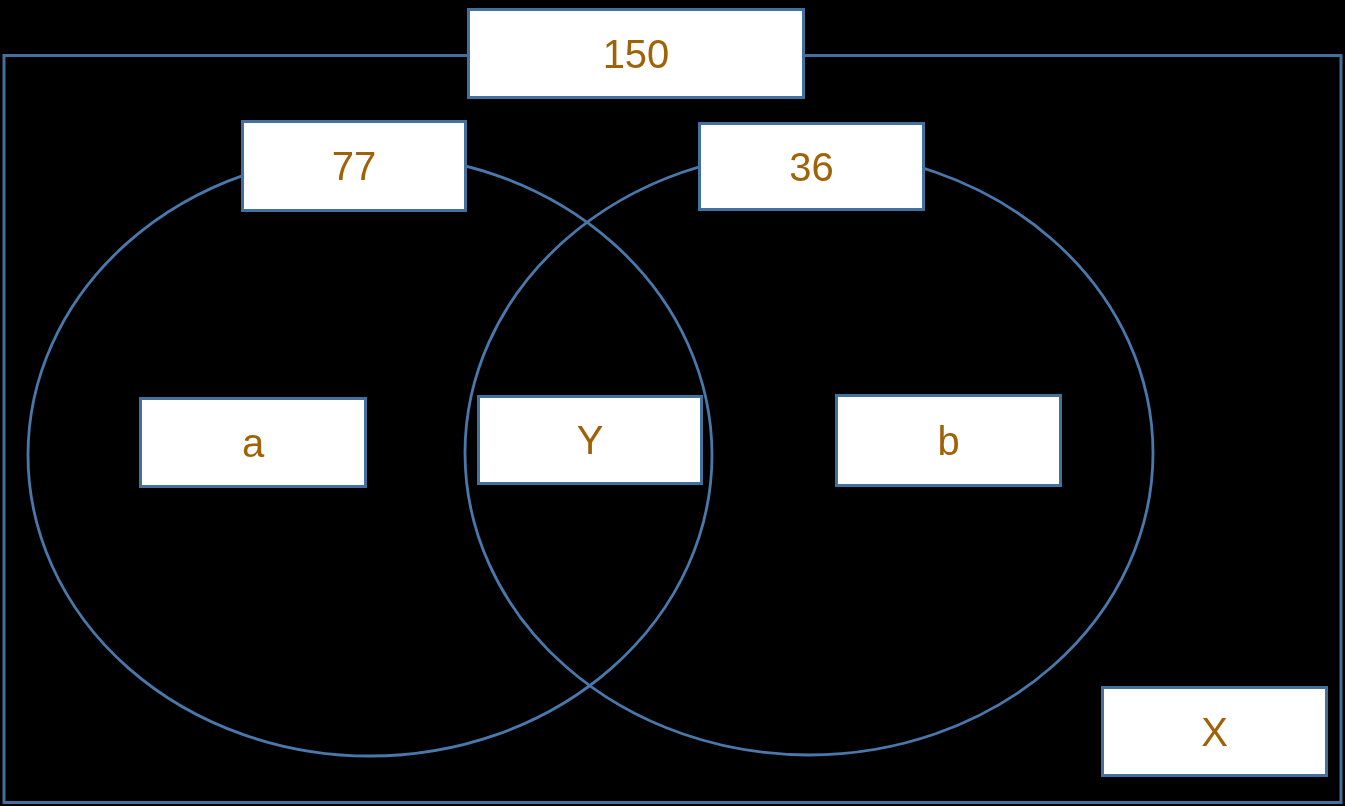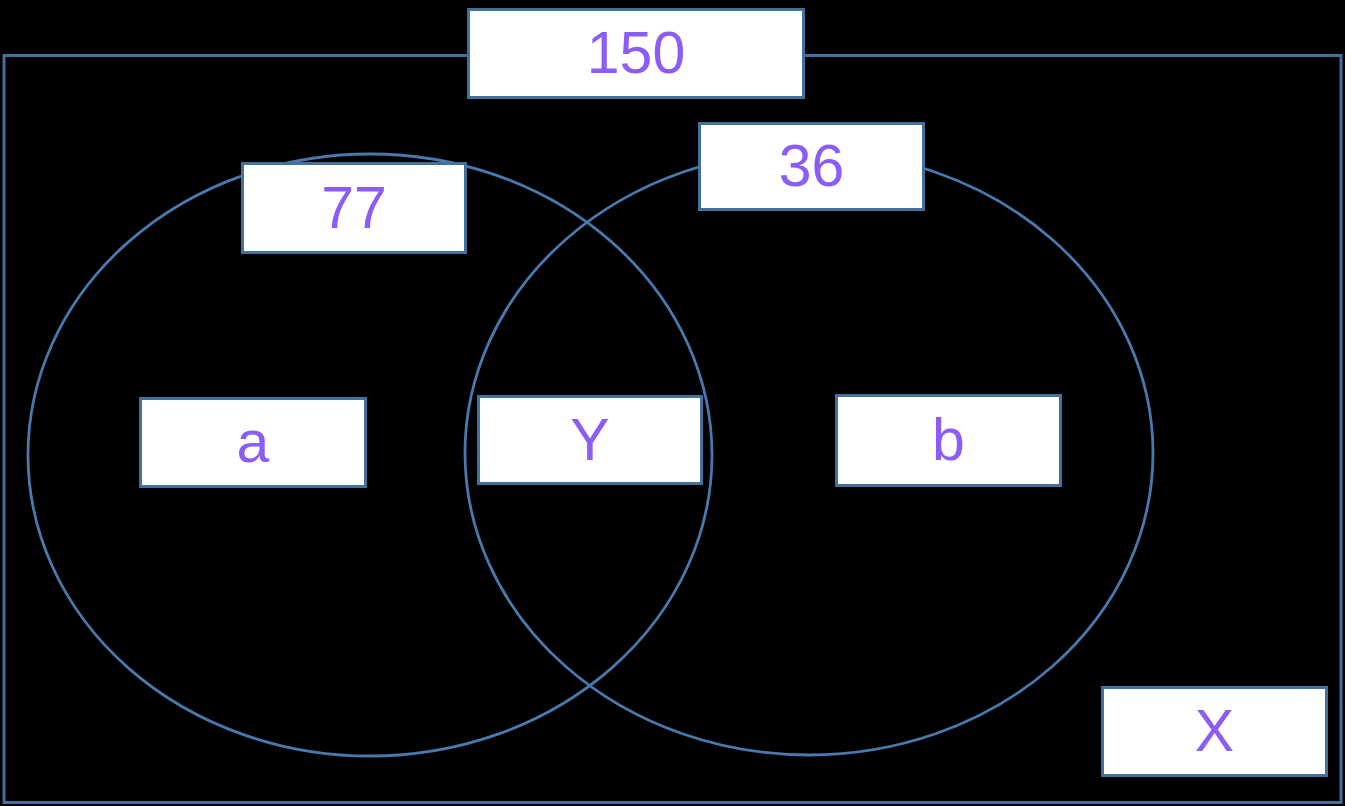--- a/index.html
+++ b/index.html
@@ -23,27 +23,27 @@
     height: 806px;
   }
   .label-box {
     position: absolute;
     background: #ffffff;
     border: 3px solid #41719C;
     box-sizing: border-box;
     display: flex;
     align-items: center;
     justify-content: center;
-    color: #8b5cf6;
-    font-size: 59px;
+    color: #a16207;
+    font-size: 40px;
     line-height: 1;
   }
   
   #box-total        { left: 467px; top:   8px; width: 338px; height: 91px; }
-  #box-left-count   { left: 241px; top: 120px; width: 226px; height: 92px; margin-top: 42px; }
+  #box-left-count   { left: 241px; top: 120px; width: 226px; height: 92px; }
   #box-right-count  { left: 698px; top: 122px; width: 227px; height: 89px; }
   #box-left-only    { left: 139px; top: 397px; width: 228px; height: 91px; }
   #box-intersection { left: 477px; top: 395px; width: 226px; height: 90px; }
   #box-right-only   { left: 835px; top: 394px; width: 227px; height: 93px; }
   #box-universe     { left: 1101px; top: 686px; width: 227px; height: 91px; }
 </style>
 </head>
 <body>
 
 <div id="stage">

